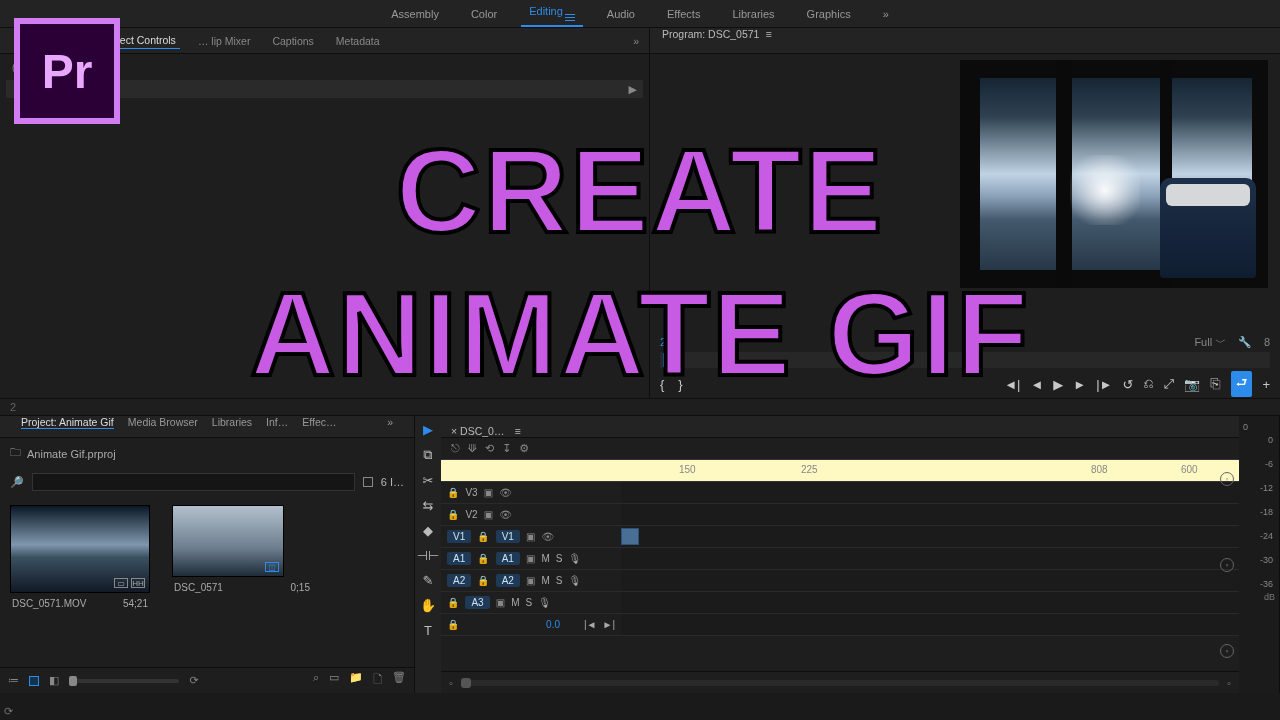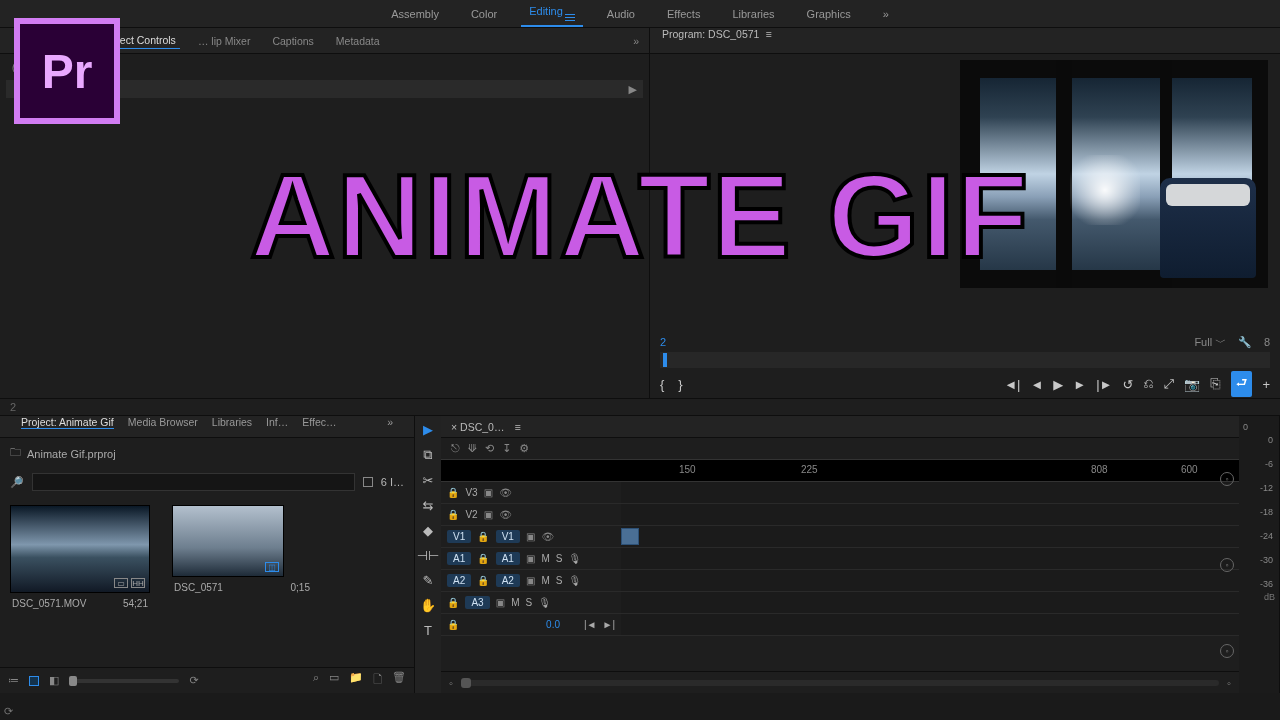--- a/index.html
+++ b/index.html
@@ -55,23 +55,23 @@
   .thumb .img .ind span.blue{border-color:#2d8ceb;color:#2d8ceb}
   .thumb .meta{display:flex;justify-content:space-between;padding:5px 2px;color:#aaa;font-size:10px}
   .proj-foot{margin-top:auto;height:26px;display:flex;align-items:center;padding:0 8px;gap:10px;color:#888;border-top:1px solid #0e0e0e}
   .proj-foot .track{flex:0 0 110px;height:4px;background:#333;position:relative;border-radius:2px}
   .proj-foot .track .knob{position:absolute;left:0;top:-3px;width:8px;height:10px;background:#888;border-radius:2px}
   .proj-foot .right{margin-left:auto;display:flex;gap:10px}
   .timeline{flex:1;background:#1e1e1e;display:flex;border-right:1px solid #0e0e0e}
   .tools{width:26px;background:#222;display:flex;flex-direction:column;align-items:center;gap:10px;padding:6px 0;color:#bbb;font-size:13px}
   .tools span.active{color:#2d8ceb}
   .tl-body{flex:1;display:flex;flex-direction:column}
-  .tl-head{height:22px;background:#232323;display:flex;align-items:center;padding:0 10px;color:#bbb;font-size:10.5px;border-bottom:1px solid #0e0e0e;gap:6px}
+  .tl-head{height:22px;background:#232323;display:flex;align-items:flex-end;padding:0 10px;color:#bbb;font-size:10.5px;border-bottom:1px solid #0e0e0e;gap:6px}
   .tl-opts{height:22px;display:flex;align-items:center;gap:8px;padding:0 10px;color:#888;border-bottom:1px solid #333}
-  .ruler{height:22px;position:relative;background:#000000;border-bottom:1px solid #333;color:#888;font-size:10px}
+  .ruler{height:22px;position:relative;background:#fef9c3;border-bottom:1px solid #333;color:#888;font-size:10px}
   .ruler span{position:absolute;top:4px}
   .tracks{flex:1;overflow:hidden;position:relative}
   .trk-row{height:22px;display:flex;align-items:center;border-bottom:1px solid #2a2a2a;font-size:10px;color:#aaa}
   .trk-row .hdr{width:180px;display:flex;align-items:center;gap:6px;padding:0 6px}
   .trk-row .hdr .lab{background:#1e3a56;color:#cfe1f2;padding:1px 6px;border-radius:2px}
   .trk-row .hdr .lock,.trk-row .hdr .eye,.trk-row .hdr .fx{color:#888}
   .trk-row .lane{flex:1;background:#1b1b1b;height:100%;position:relative}
   .trk-row .lane .clip{position:absolute;left:0;top:2px;bottom:2px;width:18px;background:#4a6f95;border:1px solid #2d5177}
   .tl-foot{height:22px;display:flex;align-items:center;padding:0 8px;color:#888;gap:8px;border-top:1px solid #0e0e0e}
   .tl-foot .bar{flex:1;height:6px;background:#2a2a2a;border-radius:3px;position:relative}
@@ -373,14 +373,15 @@
 <div class="vhandles">
     <span>◦</span>
     <span>◦</span>
     <span>◦</span>
   </div>
 
 <span class="status">⟳</span>
 
 <div class="pr-logo">Pr</div>
 <div class="big-title">
+  <span class="l1">CREATE</span>
   <span class="l2">ANIMATE GIF</span>
 </div>
 
 </body></html>

